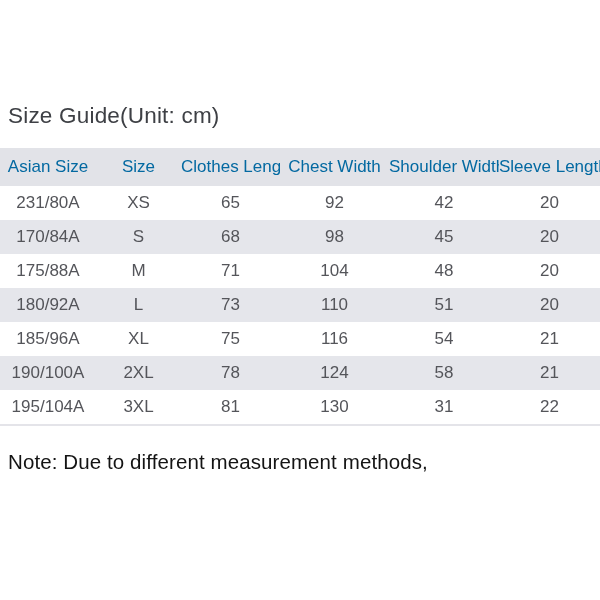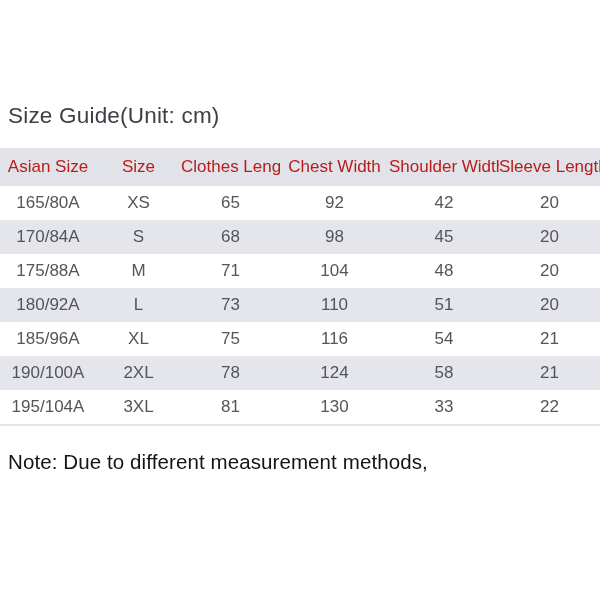--- a/index.html
+++ b/index.html
@@ -25,21 +25,21 @@
     position: absolute;
     left: 0;
     top: 148px;
     width: 600px;
     border-collapse: collapse;
     table-layout: fixed;
   }
   table.size-table th {
     height: 38px;
     background: #e2e3e8;
-    color: #b91c1c;
+    color: #0369a1;
     font-size: 17px;
     font-weight: 400;
     text-align: center;
     vertical-align: middle;
     padding: 0;
     white-space: nowrap;
     overflow: hidden;
   }
   table.size-table td {
     height: 34px;
@@ -85,21 +85,21 @@
         <th>Asian Size</th>
         <th>Size</th>
         <th>Clothes Length</th>
         <th>Chest Width</th>
         <th>Shoulder Width</th>
         <th>Sleeve Length</th>
       </tr>
     </thead>
     <tbody>
       <tr>
-        <td>165/80A</td>
+        <td>231/80A</td>
         <td>XS</td>
         <td>65</td>
         <td>92</td>
         <td>42</td>
         <td>20</td>
       </tr>
       <tr>
         <td>170/84A</td>
         <td>S</td>
         <td>68</td>
@@ -137,21 +137,21 @@
         <td>78</td>
         <td>124</td>
         <td>58</td>
         <td>21</td>
       </tr>
       <tr>
         <td>195/104A</td>
         <td>3XL</td>
         <td>81</td>
         <td>130</td>
-        <td>33</td>
+        <td>31</td>
         <td>22</td>
       </tr>
     </tbody>
   </table>
 
   <div class="note">
     <div>Note: Due to different measurement methods,</div>
   </div>
 
 </div>

